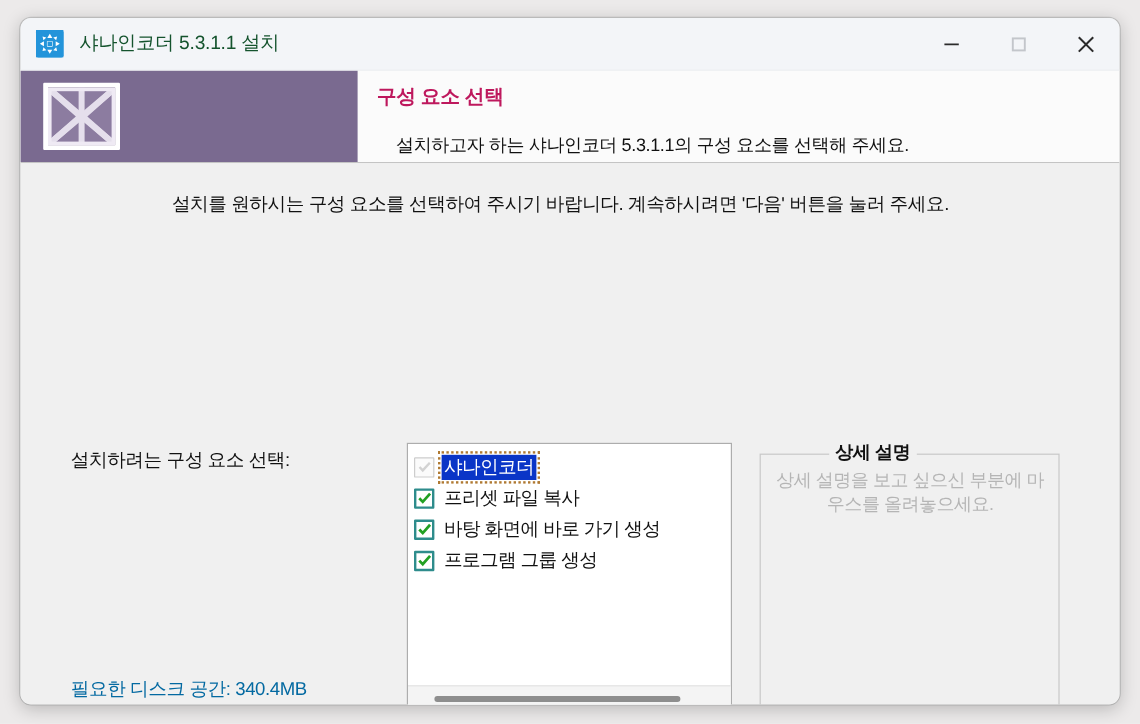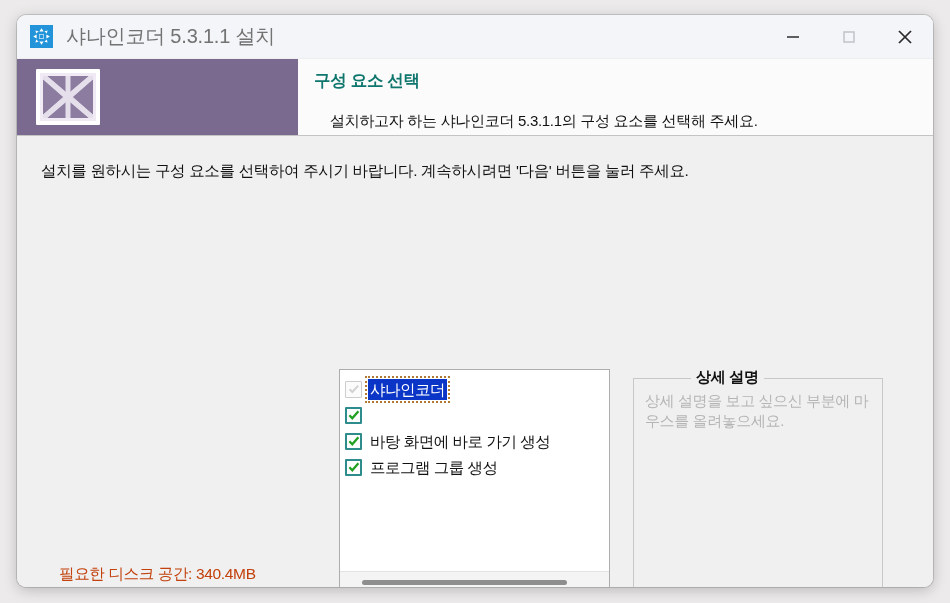--- a/index.html
+++ b/index.html
@@ -44,22 +44,22 @@
     height: 23px;
     margin-left: 13px;
     background: #2394da;
     border-radius: 2px;
     position: relative;
     flex: 0 0 auto;
   }
   .title-icon svg { display: block; }
   .title-text {
     margin-left: 13px;
-    font-size: 20px;
-    color: #737373;
+    font-size: 16px;
+    color: #14532d;
     letter-spacing: -0.2px;
     white-space: nowrap;
   }
   .win-controls {
     position: absolute;
     right: 0;
     top: 0;
     height: 43px;
     display: flex;
     align-items: center;
@@ -109,38 +109,39 @@
   }
   .logo-inner svg { display: block; }
   .header-text {
     flex: 1 1 auto;
     padding: 11px 0 0 16px;
     box-sizing: border-box;
   }
   .header-title {
     font-size: 16.5px;
     font-weight: bold;
-    color: #0f766e;
+    color: #be185d;
     letter-spacing: -0.3px;
   }
   .header-sub {
     font-size: 15px;
     color: #111;
     margin-top: 20px;
     padding-left: 16px;
     letter-spacing: -0.3px;
   }
 
   
   .body {
     flex: 1 1 auto;
     background: #f0f0f0;
     position: relative;
     padding: 0 24px;
     box-sizing: border-box;
+    text-align: center;
   }
   .intro {
     font-size: 15.5px;
     color: #111;
     line-height: 1.42;
     letter-spacing: -0.35px;
     padding-top: 24px;
     width: 852px;
   }
 
@@ -222,21 +223,21 @@
     background: #8e8e8e;
     border-radius: 3px;
   }
 
   
   .disk-space {
     position: absolute;
     left: 42px;
     top: 428px;
     font-size: 15.5px;
-    color: #c2410c;
+    color: #0369a1;
     letter-spacing: -0.35px;
   }
 
   
   .desc-group {
     position: absolute;
     left: 616px;
     top: 242px;
     width: 250px;
     height: 217px;
@@ -330,39 +331,41 @@
     <div class="header-text">
       <div class="header-title">구성 요소 선택</div>
       <div class="header-sub">설치하고자 하는 샤나인코더 5.3.1.1의 구성 요소를 선택해 주세요.</div>
     </div>
   </div>
 
   <div class="body">
 
     <div class="intro">설치를 원하시는 구성 요소를 선택하여 주시기 바랍니다. 계속하시려면 '다음' 버튼을 눌러 주세요.</div>
 
+    <div class="select-label">설치하려는 구성 요소 선택:</div>
 
     <div class="list-box">
       <div class="list-items">
 
         <div class="list-row item-selected">
           <span class="cb cb-disabled">
             <svg width="12" height="12" viewBox="0 0 12 12">
               <path d="M1.6 6.2 L4.3 9 L10.2 2.6" fill="none" stroke="#d2d2d2" stroke-width="2"></path>
             </svg>
           </span>
           <span class="item-label">샤나인코더</span>
         </div>
 
         <div class="list-row">
           <span class="cb cb-on">
             <svg width="12" height="12" viewBox="0 0 12 12">
               <path d="M1.4 6.2 L4.3 9.2 L10.4 2.3" fill="none" stroke="#22a022" stroke-width="2.3"></path>
             </svg>
           </span>
+          <span class="item-label">프리셋 파일 복사</span>
         </div>
 
         <div class="list-row">
           <span class="cb cb-on">
             <svg width="12" height="12" viewBox="0 0 12 12">
               <path d="M1.4 6.2 L4.3 9.2 L10.4 2.3" fill="none" stroke="#22a022" stroke-width="2.3"></path>
             </svg>
           </span>
           <span class="item-label">바탕 화면에 바로 가기 생성</span>
         </div>

